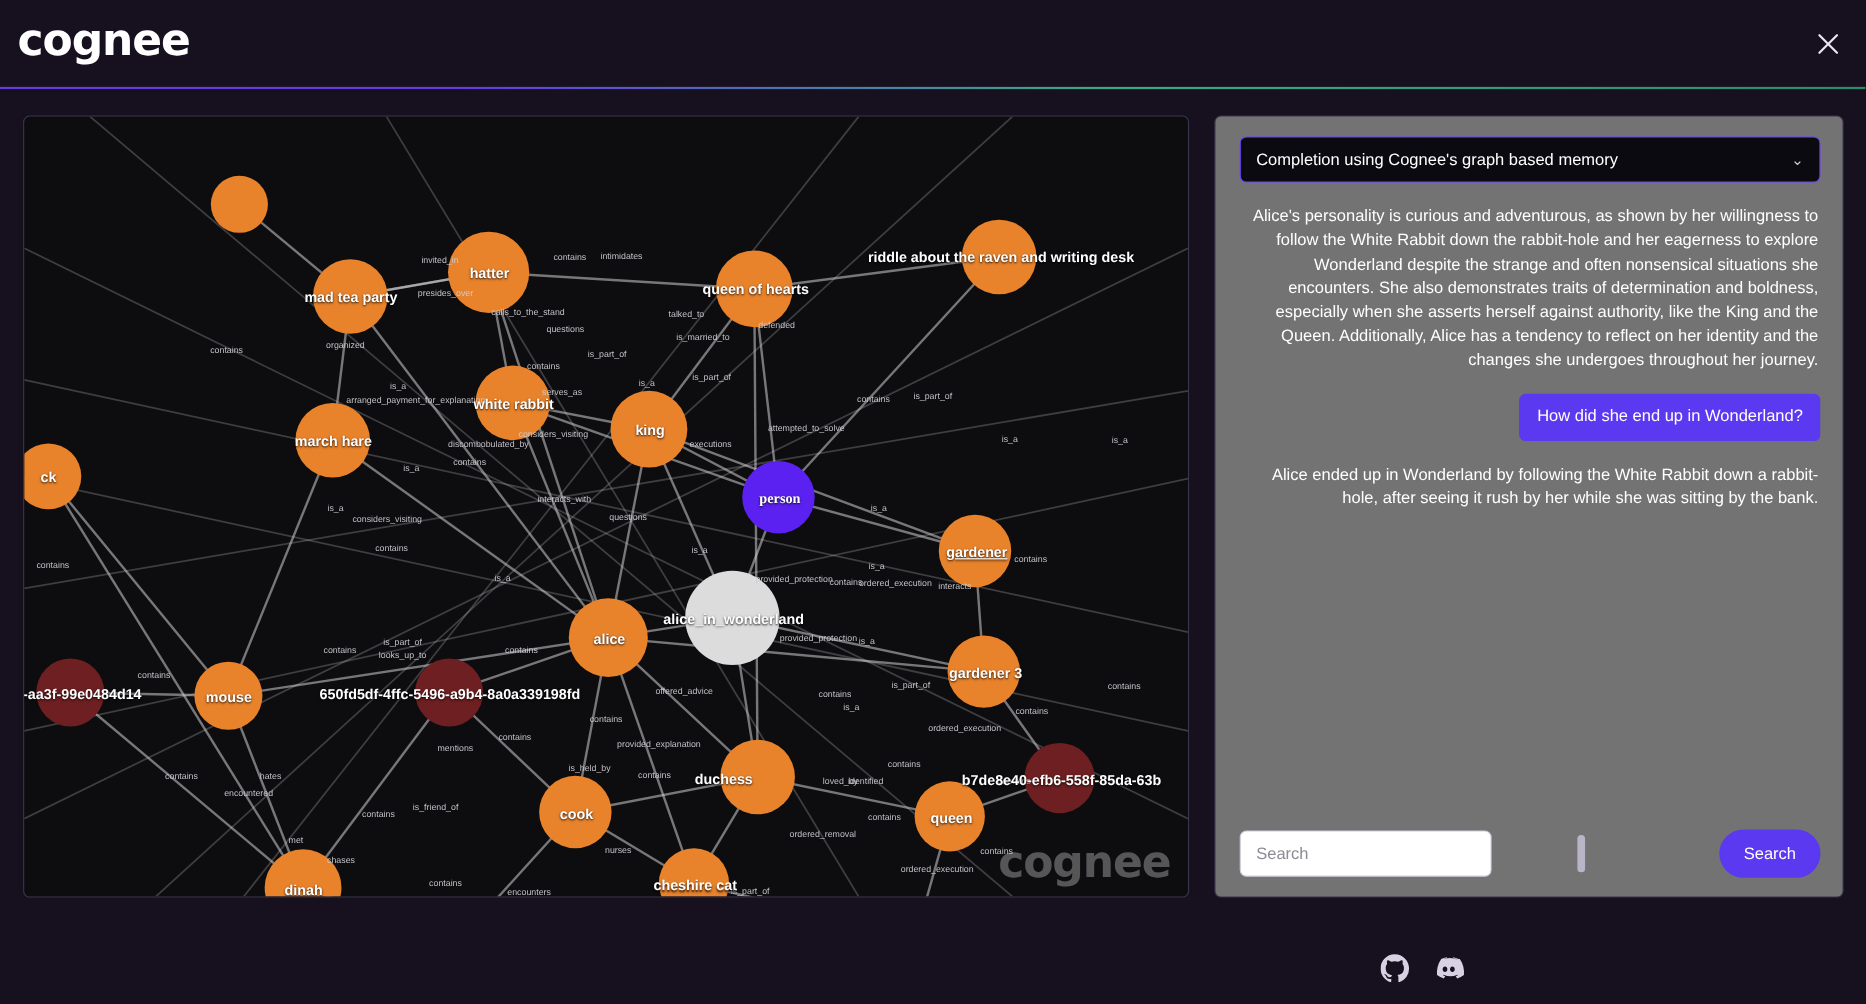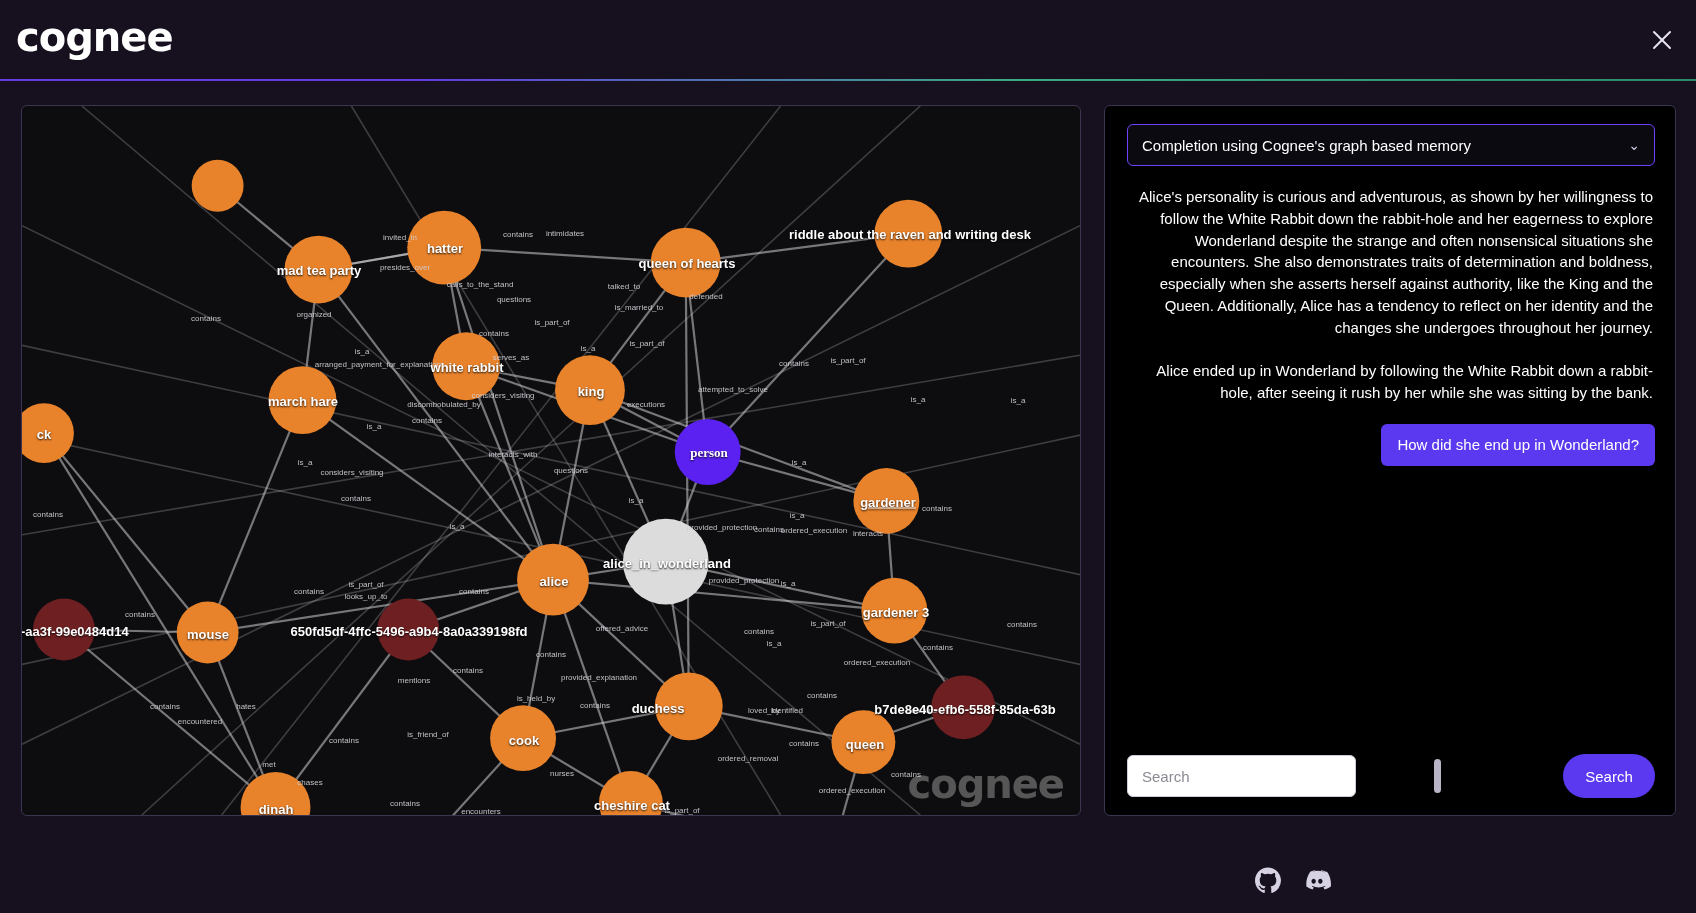--- a/index.html
+++ b/index.html
@@ -83,21 +83,21 @@
     color: rgba(255,255,255,.30);
     font-size: 40px; font-weight: 700; letter-spacing: -1px;
     font-family: "DejaVu Sans", sans-serif;
     pointer-events: none;
   }
 
   
   .chat-panel {
     position: absolute; left: 1104px; top: 105px;
     width: 572px; height: 711px;
-    background: #000000;
+    background: #737373;
     border: 1px solid #3b3550;
     border-radius: 6px;
   }
   .select-wrap {
     position: absolute; left: 22px; top: 18px;
     width: 528px; height: 42px;
     background: #0b0a10;
     border: 1px solid #6f42ff;
     border-radius: 6px;
     display: flex; align-items: center;
@@ -340,29 +340,29 @@
         <div class="edge-label" style="left: 752px; top: 537px;">is_a</div>
         <div class="edge-label" style="left: 737px; top: 525px;">contains</div>
         <div class="edge-label" style="left: 916px; top: 541px;">contains</div>
         <div class="edge-label" style="left: 1000px; top: 518px;">contains</div>
         <div class="edge-label" style="left: 855px; top: 556px;">ordered_execution</div>
         <div class="edge-label" style="left: 529px; top: 548px;">contains</div>
         <div class="edge-label" style="left: 446px; top: 564px;">contains</div>
         <div class="edge-label" style="left: 392px; top: 574px;">mentions</div>
         <div class="edge-label" style="left: 577px; top: 571px;">provided_explanation</div>
         <div class="edge-label" style="left: 143px; top: 600px;">contains</div>
-        <div class="edge-label" style="left: 178px; top: 615px;">encountered</div>
+        <div class="edge-label" style="left: 204px; top: 615px;">encountered</div>
         <div class="edge-label" style="left: 224px; top: 600px;">hates</div>
         <div class="edge-label" style="left: 514px; top: 592px;">is_held_by</div>
         <div class="edge-label" style="left: 573px; top: 599px;">contains</div>
         <div class="edge-label" style="left: 800px; top: 589px;">contains</div>
         <div class="edge-label" style="left: 742px; top: 604px;">loved_by</div>
         <div class="edge-label" style="left: 765px; top: 604px;">identified</div>
         <div class="edge-label" style="left: 900px; top: 604px;">contains</div>
-        <div class="edge-label" style="left: 374px; top: 628px; margin-left: 32px;">is_friend_of</div>
+        <div class="edge-label" style="left: 374px; top: 628px;">is_friend_of</div>
         <div class="edge-label" style="left: 322px; top: 634px;">contains</div>
         <div class="edge-label" style="left: 782px; top: 637px;">contains</div>
         <div class="edge-label" style="left: 726px; top: 652px;">ordered_removal</div>
         <div class="edge-label" style="left: 884px; top: 668px;">contains</div>
         <div class="edge-label" style="left: 247px; top: 658px;">met</div>
         <div class="edge-label" style="left: 459px; top: 672px; margin-top: 33px;">encounters</div>
         <div class="edge-label" style="left: 540px; top: 667px;">nurses</div>
         <div class="edge-label" style="left: 288px; top: 676px;">chases</div>
         <div class="edge-label" style="left: 830px; top: 684px;">ordered_execution</div>
         <div class="edge-label" style="left: 660px; top: 704px;">is_part_of</div>
@@ -397,25 +397,25 @@
 
     <div class="select-wrap">
       <span class="select-value">Completion using Cognee's graph based memory</span>
       <span class="select-chevron">⌄</span>
     </div>
 
     <div class="messages" id="messages">
         <div class="msg bot">
           <div class="bubble-bot">Alice's personality is curious and adventurous, as shown by her willingness to follow the White Rabbit down the rabbit-hole and her eagerness to explore Wonderland despite the strange and often nonsensical situations she encounters. She also demonstrates traits of determination and boldness, especially when she asserts herself against authority, like the King and the Queen. Additionally, Alice has a tendency to reflect on her identity and the changes she undergoes throughout her journey.</div>
         </div>
+        <div class="msg user">
+          <div class="bubble-user">How did she end up in Wonderland?</div>
+        </div>
         <div class="msg bot">
           <div class="bubble-bot">Alice ended up in Wonderland by following the White Rabbit down a rabbit-hole, after seeing it rush by her while she was sitting by the bank.</div>
-        </div>
-        <div class="msg user">
-          <div class="bubble-user">How did she end up in Wonderland?</div>
         </div>
       </div>
 
     <div class="search-row">
       <div style="position:relative;flex:1;">
         <input class="search-input" type="text" placeholder="Search" style="">
         <div class="search-scroll"></div>
       </div>
       <button class="search-btn">Search</button>
     </div>

